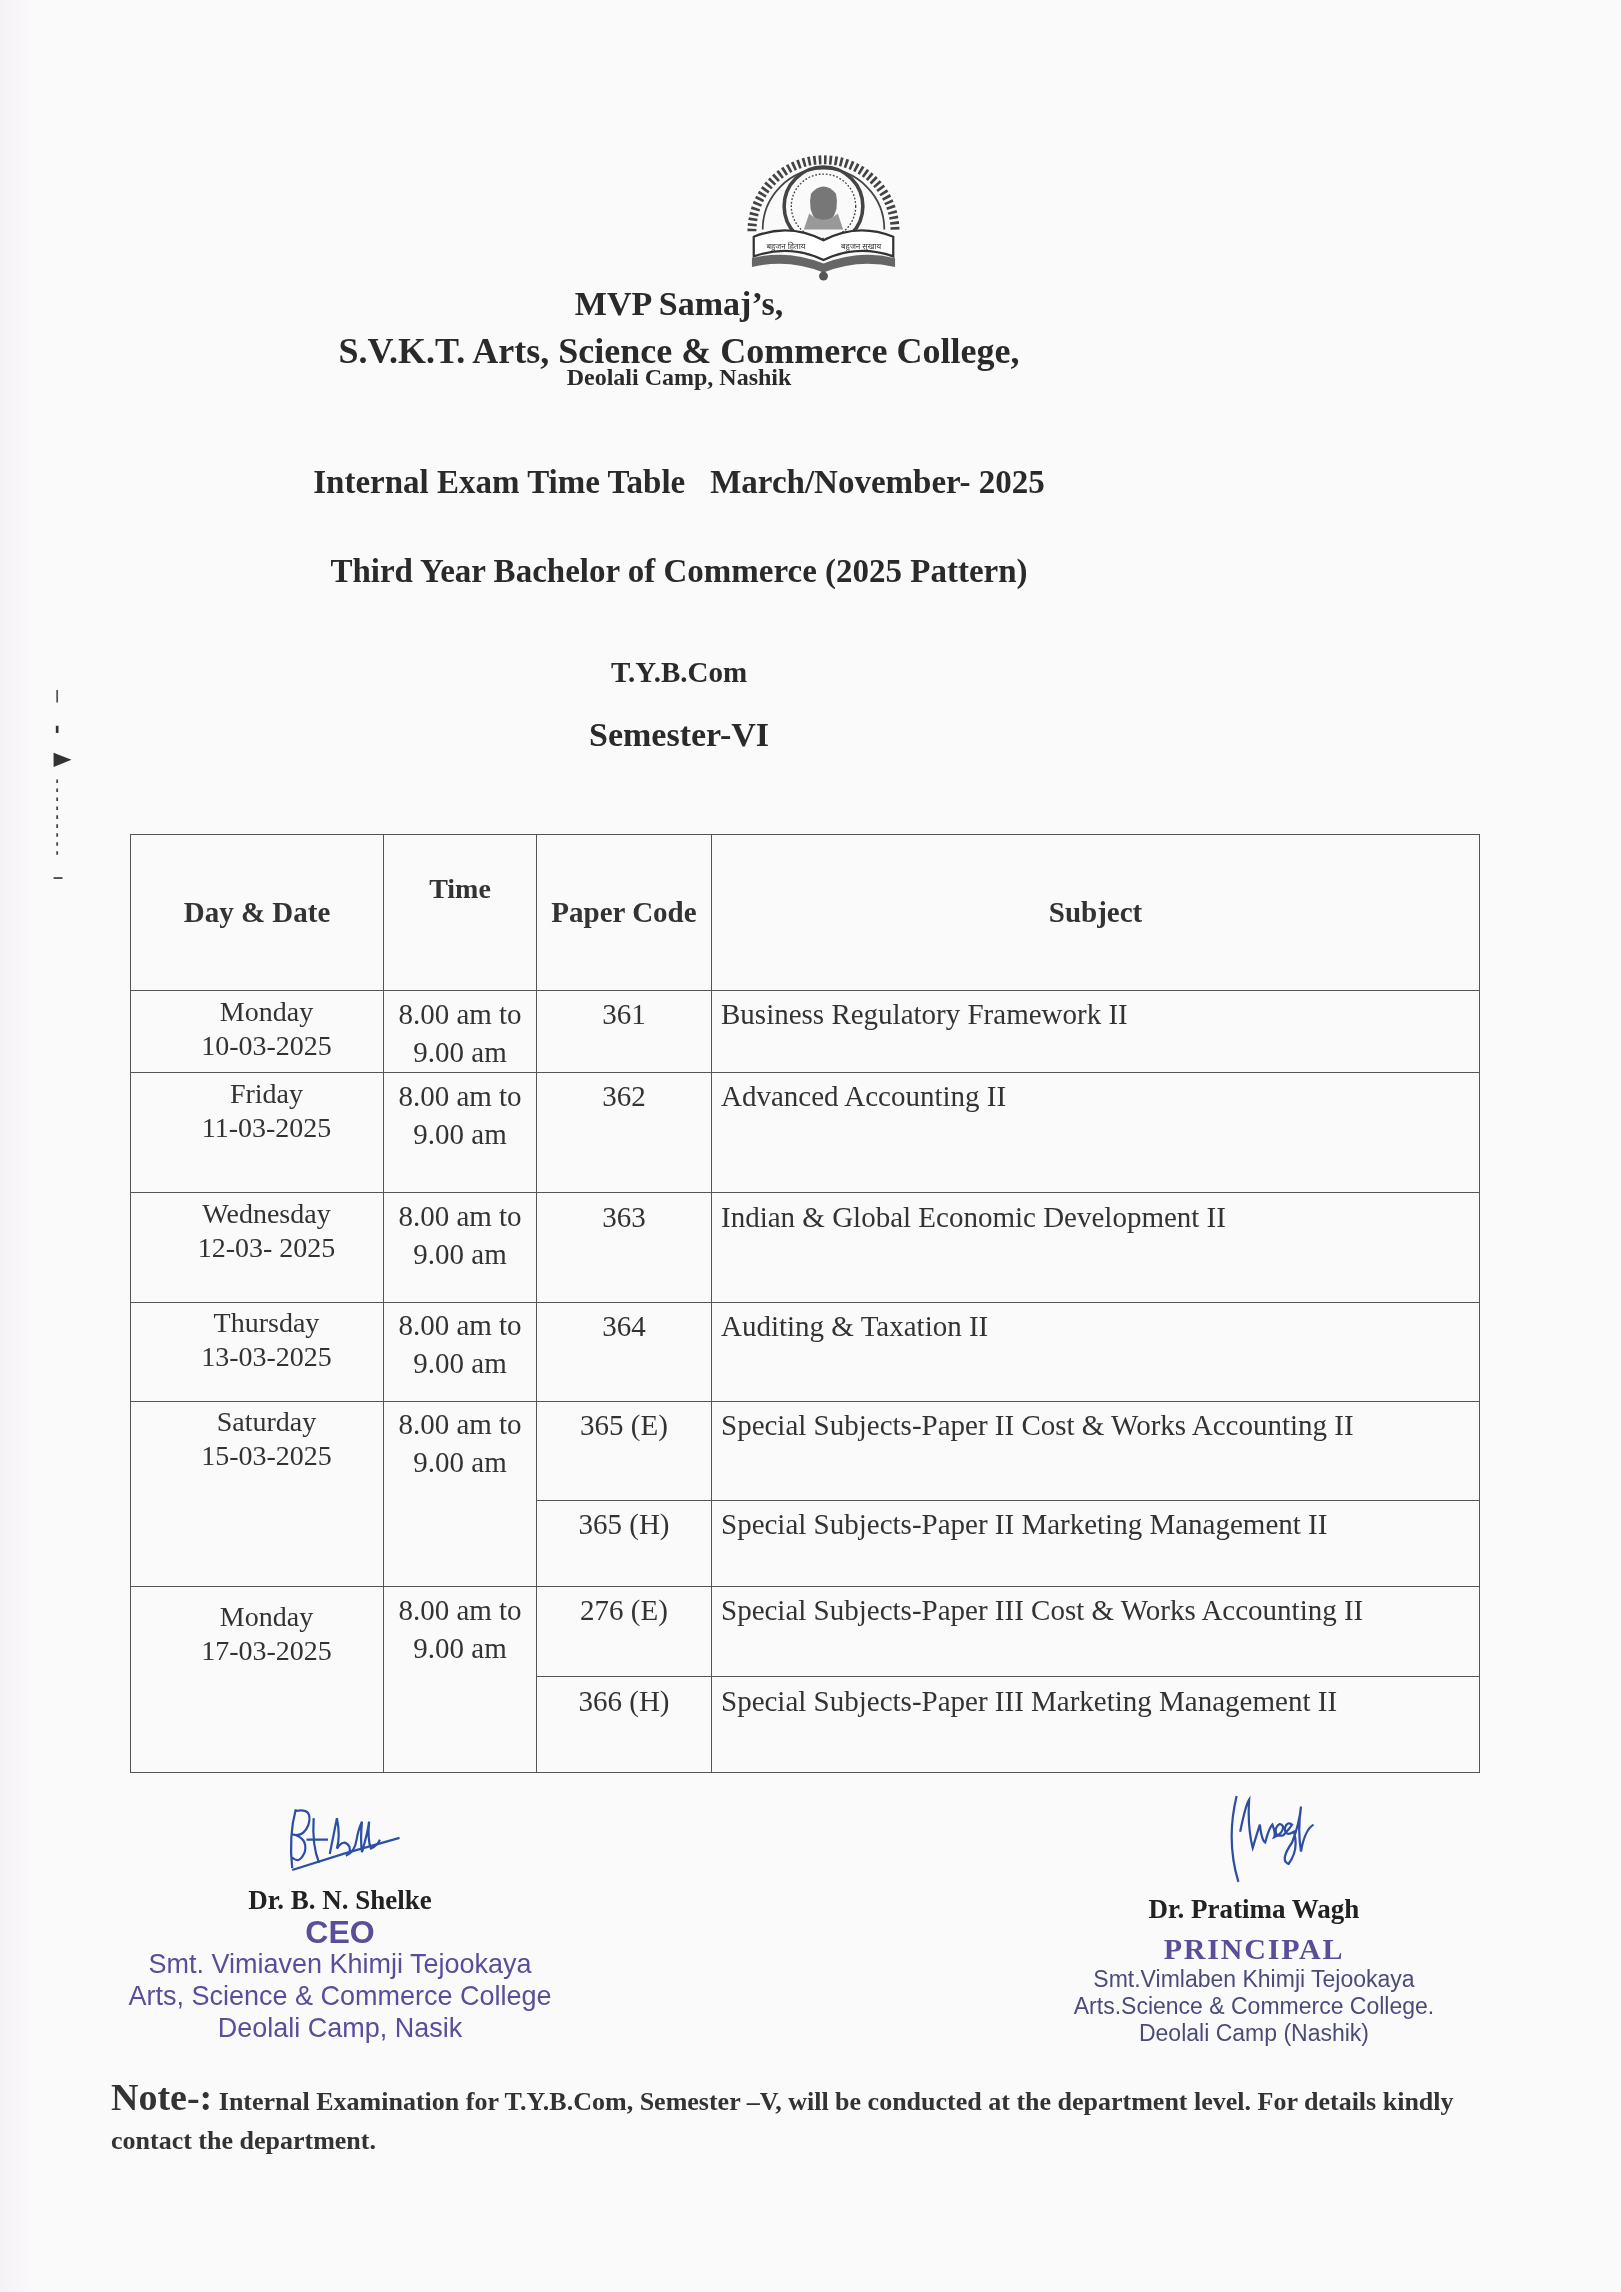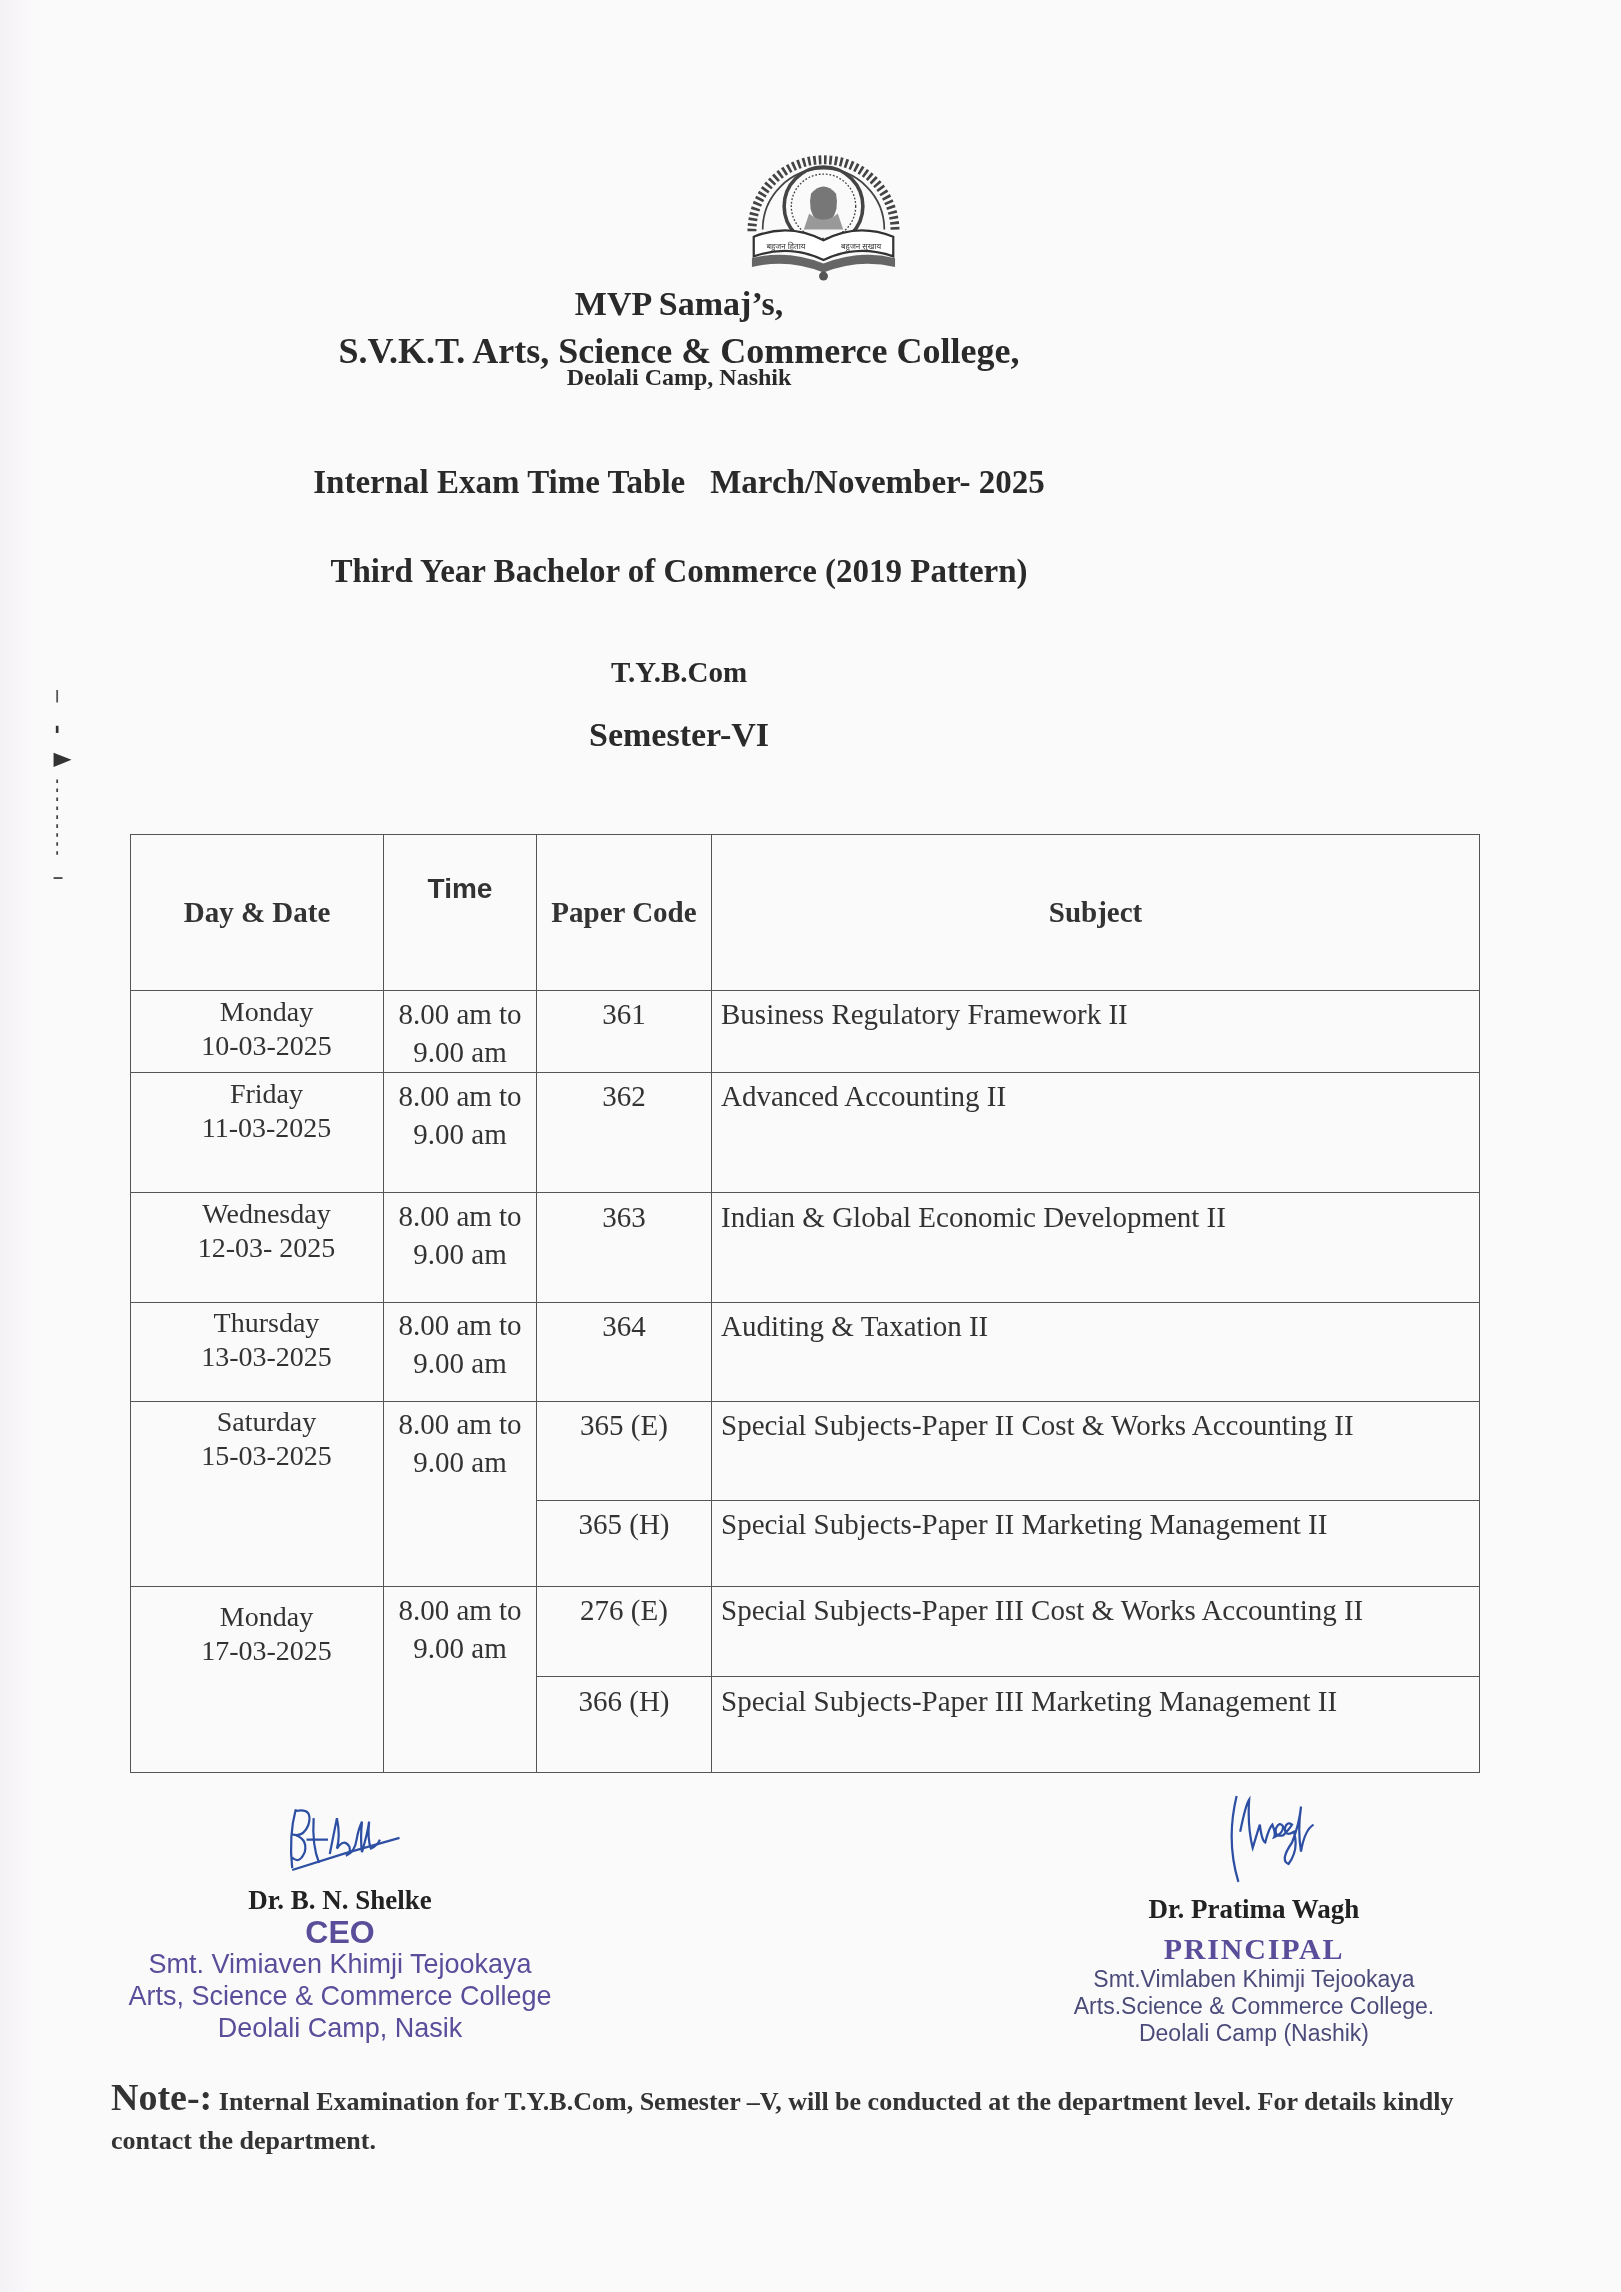--- a/index.html
+++ b/index.html
@@ -24,21 +24,21 @@
   .h-short { top: 656px; font-size: 29px; }
   .h-sem { top: 716px; font-size: 34px; }
 
   table.tt {
     position: absolute; left: 130px; top: 834px; width: 1350px;
     border-collapse: collapse; table-layout: fixed;
     font-size: 28px; color: #333;
   }
   table.tt td, table.tt th { border: 1.8px solid #555; vertical-align: top; }
   table.tt th { font-weight: bold; height: 116px; vertical-align: middle; font-size: 29px; }
-  table.tt th.time-h { font-family: Liberation Sans, sans-serif; font-size: 28px; vertical-align: top; padding-top: 38px; }
+  table.tt th.time-h { font-family: Liberation Serif, serif; font-size: 28px; vertical-align: top; padding-top: 38px; }
   col.c1 { width: 253px; } col.c2 { width: 153px; } col.c3 { width: 175px; } col.c4 { width: auto; }
   td.day { text-align: center; line-height: 34px; padding-top: 3.6px; padding-left: 20px; }
   td.time { text-align: center; line-height: 38px; font-size: 29px; padding-top: 3.6px; }
   td.code { text-align: center; font-size: 29px; padding-top: 7.2px; }
   td.subj { padding-left: 9px; padding-top: 7.2px; font-size: 29px; }
   tr.r1 td { height: 73px; } tr.r2 td { height: 111px; } tr.r3 td { height: 100px; }
   tr.r4 td { height: 90px; } tr.r5a td { height: 90px; } tr.r5b td { height: 77px; }
   tr.r6a td { height: 81px; } tr.r6b td { height: 86px; }
 
   .sig { position: absolute; }
@@ -83,21 +83,21 @@
   <text x="58" y="140" font-size="9" fill="#333" text-anchor="middle">बहुजन हिताय</text>
   <text x="142" y="140" font-size="9" fill="#333" text-anchor="middle">बहुजन सुखाय</text>
 </svg>
 
 <div class="header h-org">MVP Samaj’s,</div>
 <div class="header h-college">S.V.K.T. Arts, Science &amp; Commerce College,</div>
 <div class="header h-place">Deolali Camp, Nashik</div>
 <div class="header h-title">
   <span>Internal Exam Time Table</span><span class="gap"></span><span>March/November- 2025</span>
 </div>
-<div class="header h-course">Third Year Bachelor of Commerce (2019 Pattern)</div>
+<div class="header h-course">Third Year Bachelor of Commerce (2025 Pattern)</div>
 <div class="header h-short">T.Y.B.Com</div>
 <div class="header h-sem">Semester-VI</div>
 
 <table class="tt">
   <colgroup>
       <col class="c1">
       <col class="c2">
       <col class="c3">
       <col class="c4">
     </colgroup>

